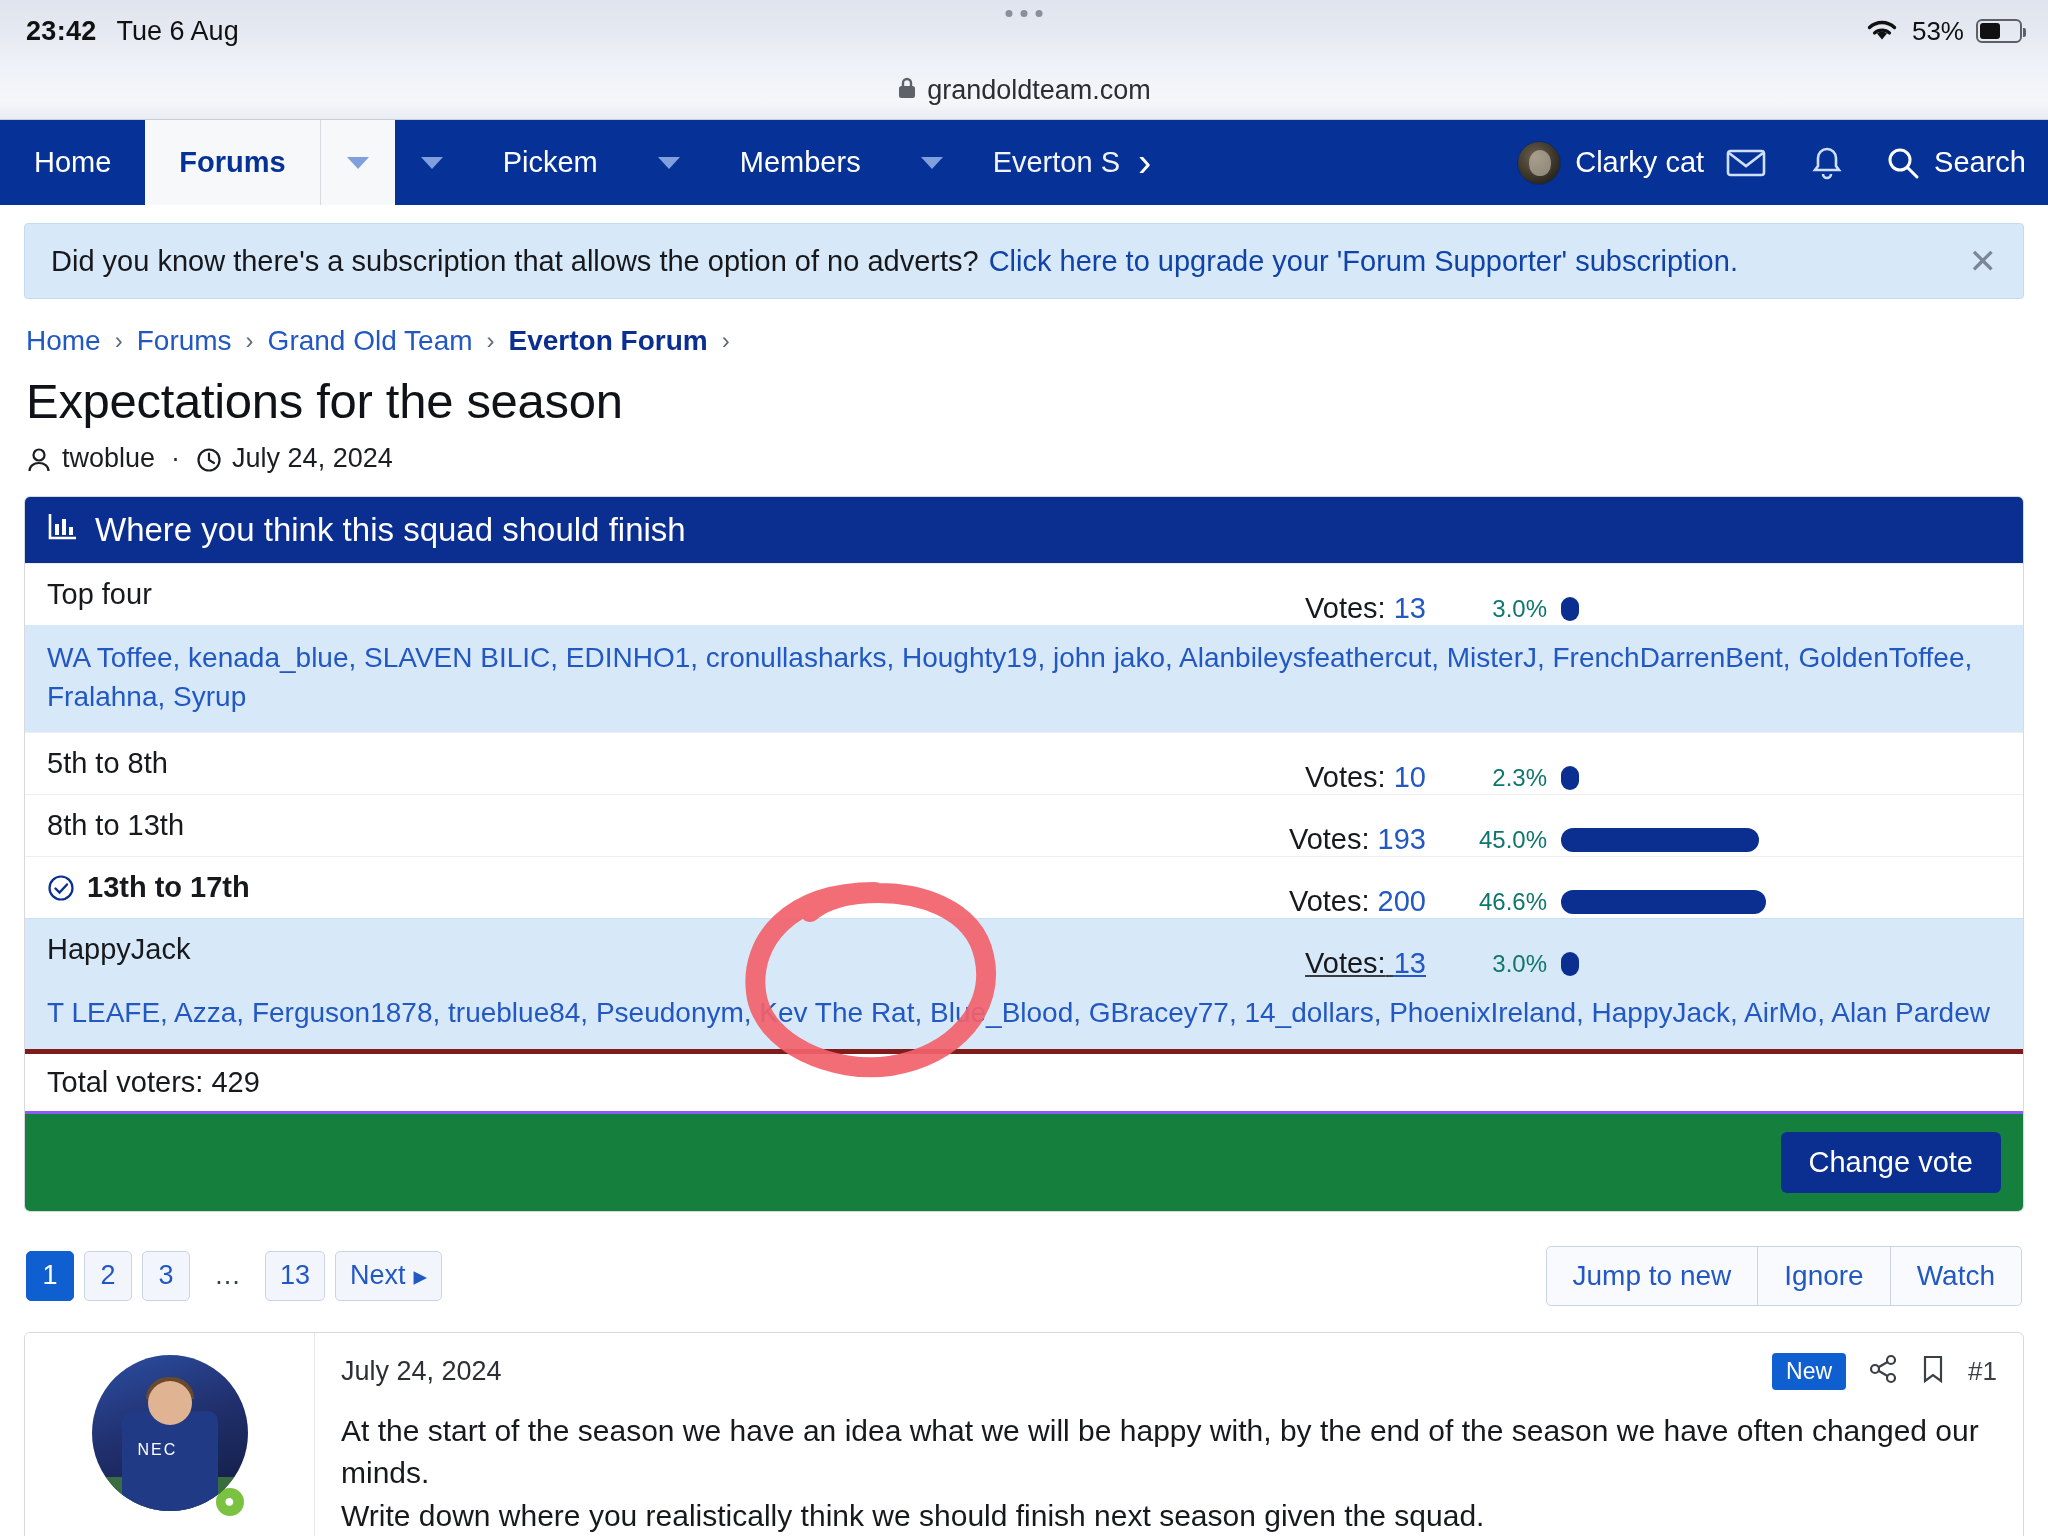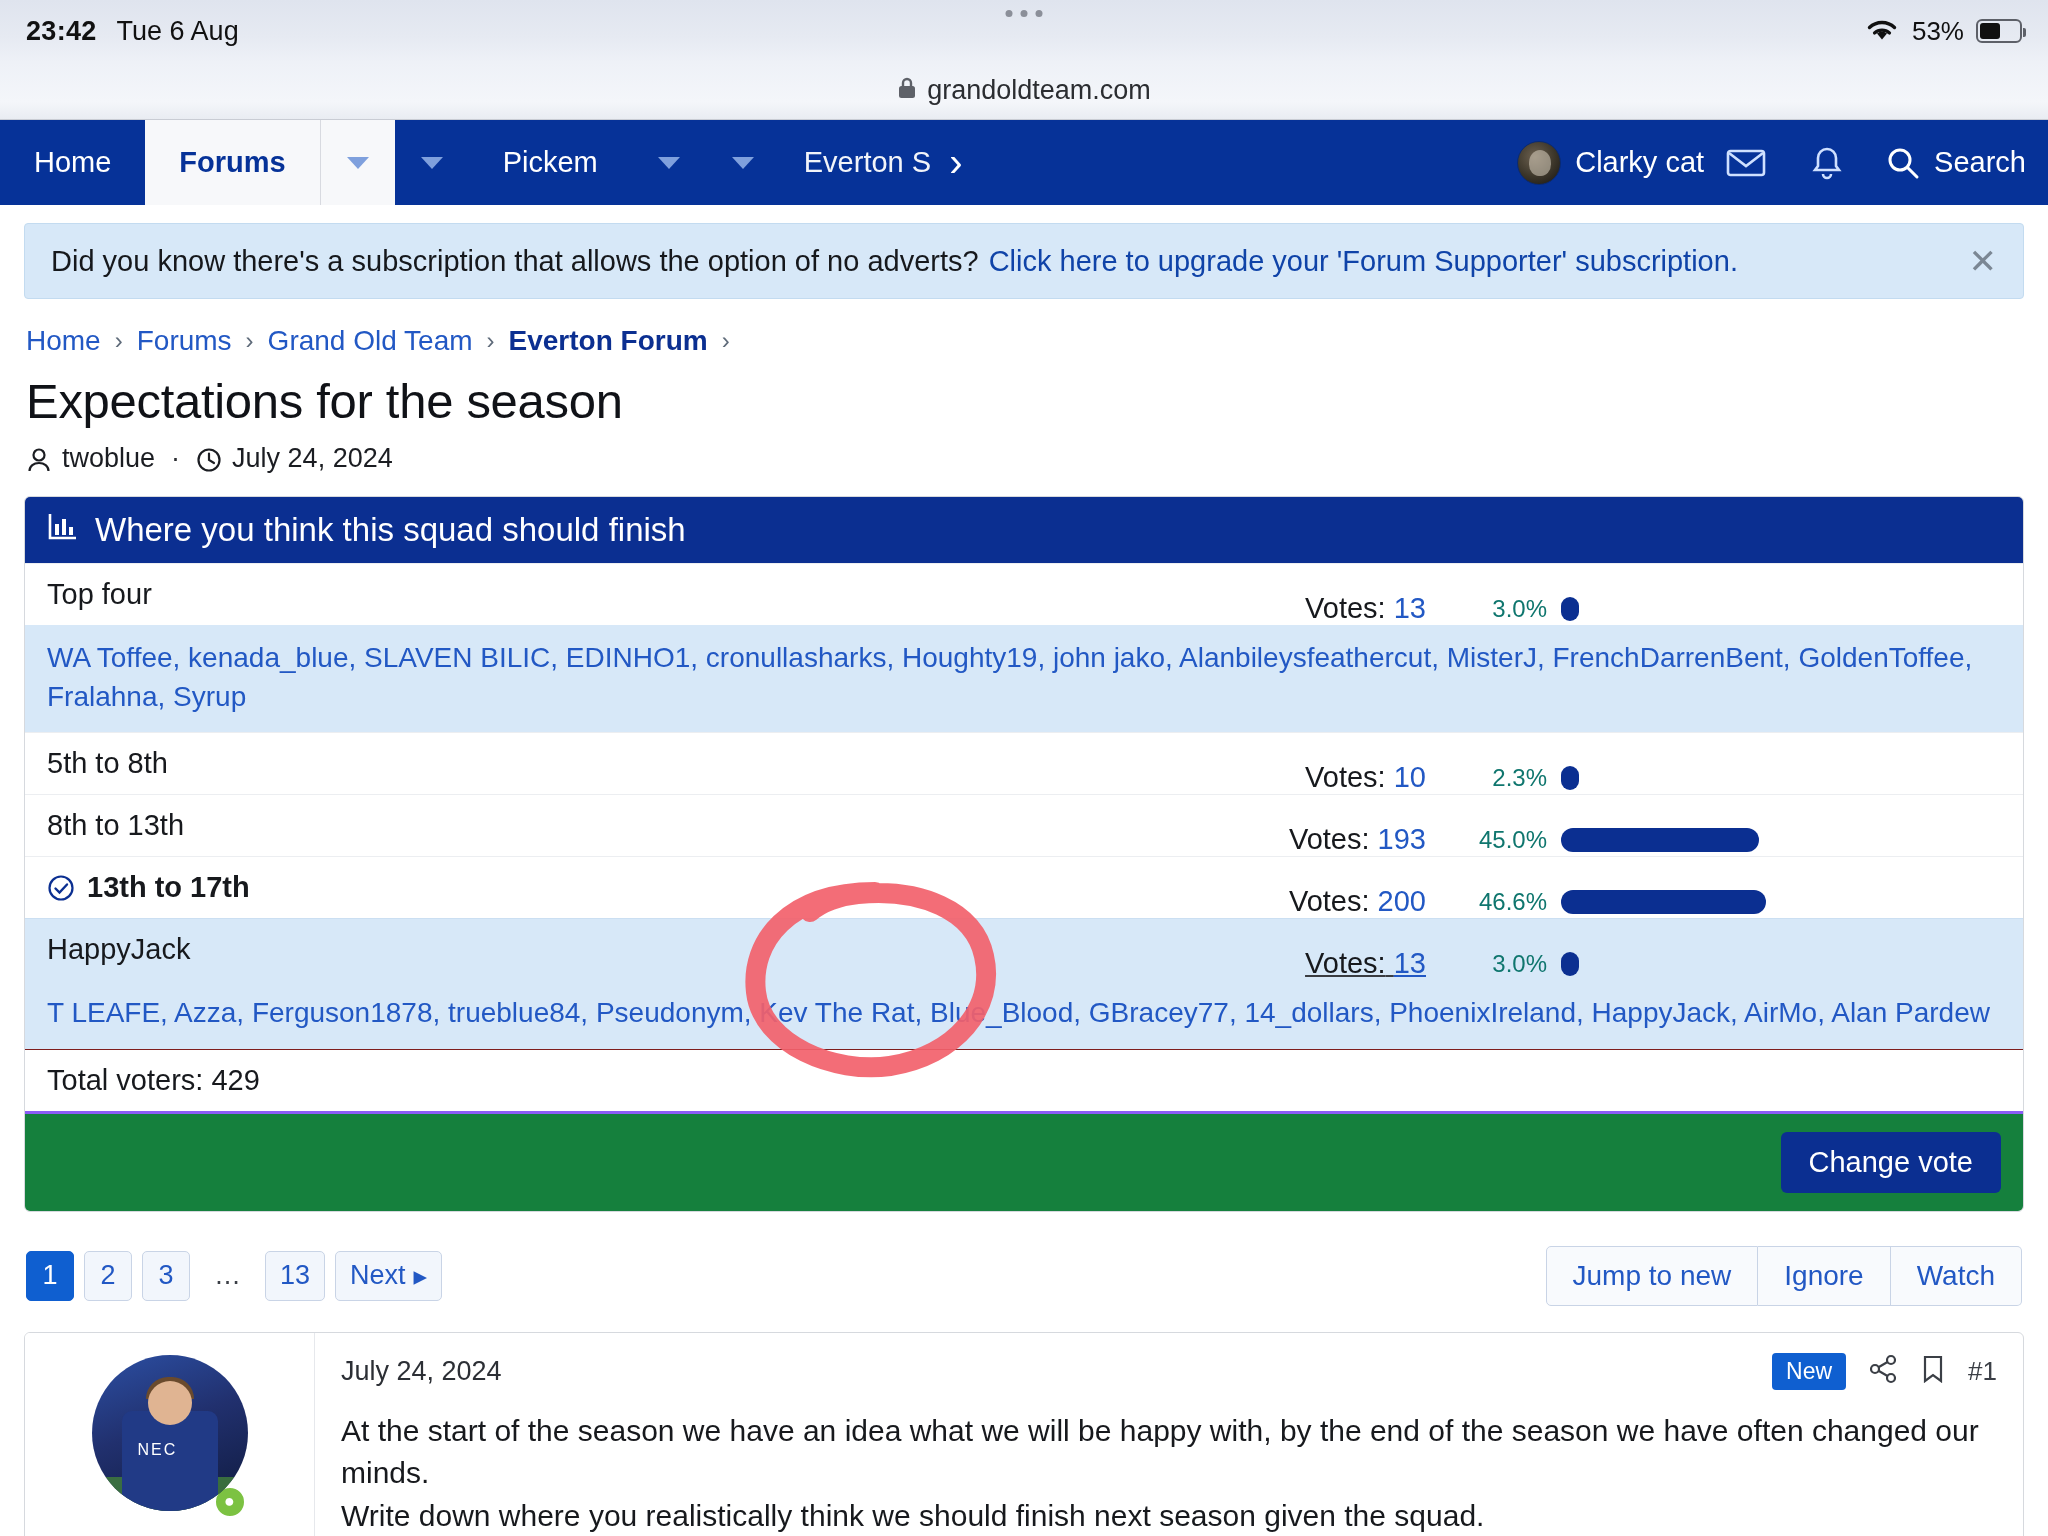--- a/index.html
+++ b/index.html
@@ -166,21 +166,21 @@
   .pct { font-size:24px; color:#0f766e; width: 135px; text-align:right; padding-right: 14px; }
   .bar-track { width: 440px; height: 24px; display:flex; align-items:center; }
   .bar { height: 24px; background:#0b2f91; border-radius: 12px; min-width: 18px; }
   .voters {
     background:#d7e8f8; padding: 14px 22px 16px 22px;
     font-size: 28px; line-height: 1.38; color:#2258c4;
   }
   .total {
     height: 62px; display:flex; align-items:center;
     padding: 16px 22px; font-size:29px; color:#17191d;
-    border-top:1px solid #7f1d1d; background:#fff;
+    border-top:5px solid #7f1d1d; background:#fff;
   }
   .poll-foot {
     background:#15803d; border-top:3px solid #8b5cf6;
     padding: 18px 22px; display:flex; justify-content:flex-end;
   }
   .btn-primary {
     background:#0b2f91; color:#fff; border:none; border-radius:6px;
     font-size:29px; padding: 14px 28px; font-family:inherit; cursor:pointer;
   }
   .check-icon { color:#0b2f91; display:inline-flex; }
@@ -304,20 +304,21 @@
 
   <div class="nav-caret-box">
       <span class="caret"></span>
     </div>
 
   <div class="nav-item">Pickem</div>
   <div class="nav-caret-box">
       <span class="caret"></span>
     </div>
 
+  <div class="nav-item">Members</div>
   <div class="nav-caret-box">
       <span class="caret"></span>
     </div>
 
   <div class="nav-everton">Everton S</div>
   <div class="nav-chevron">›</div>
 
   <div class="nav-right">
     <span class="avatar-sm"></span>
     <span class="user-name">Clarky cat</span>

